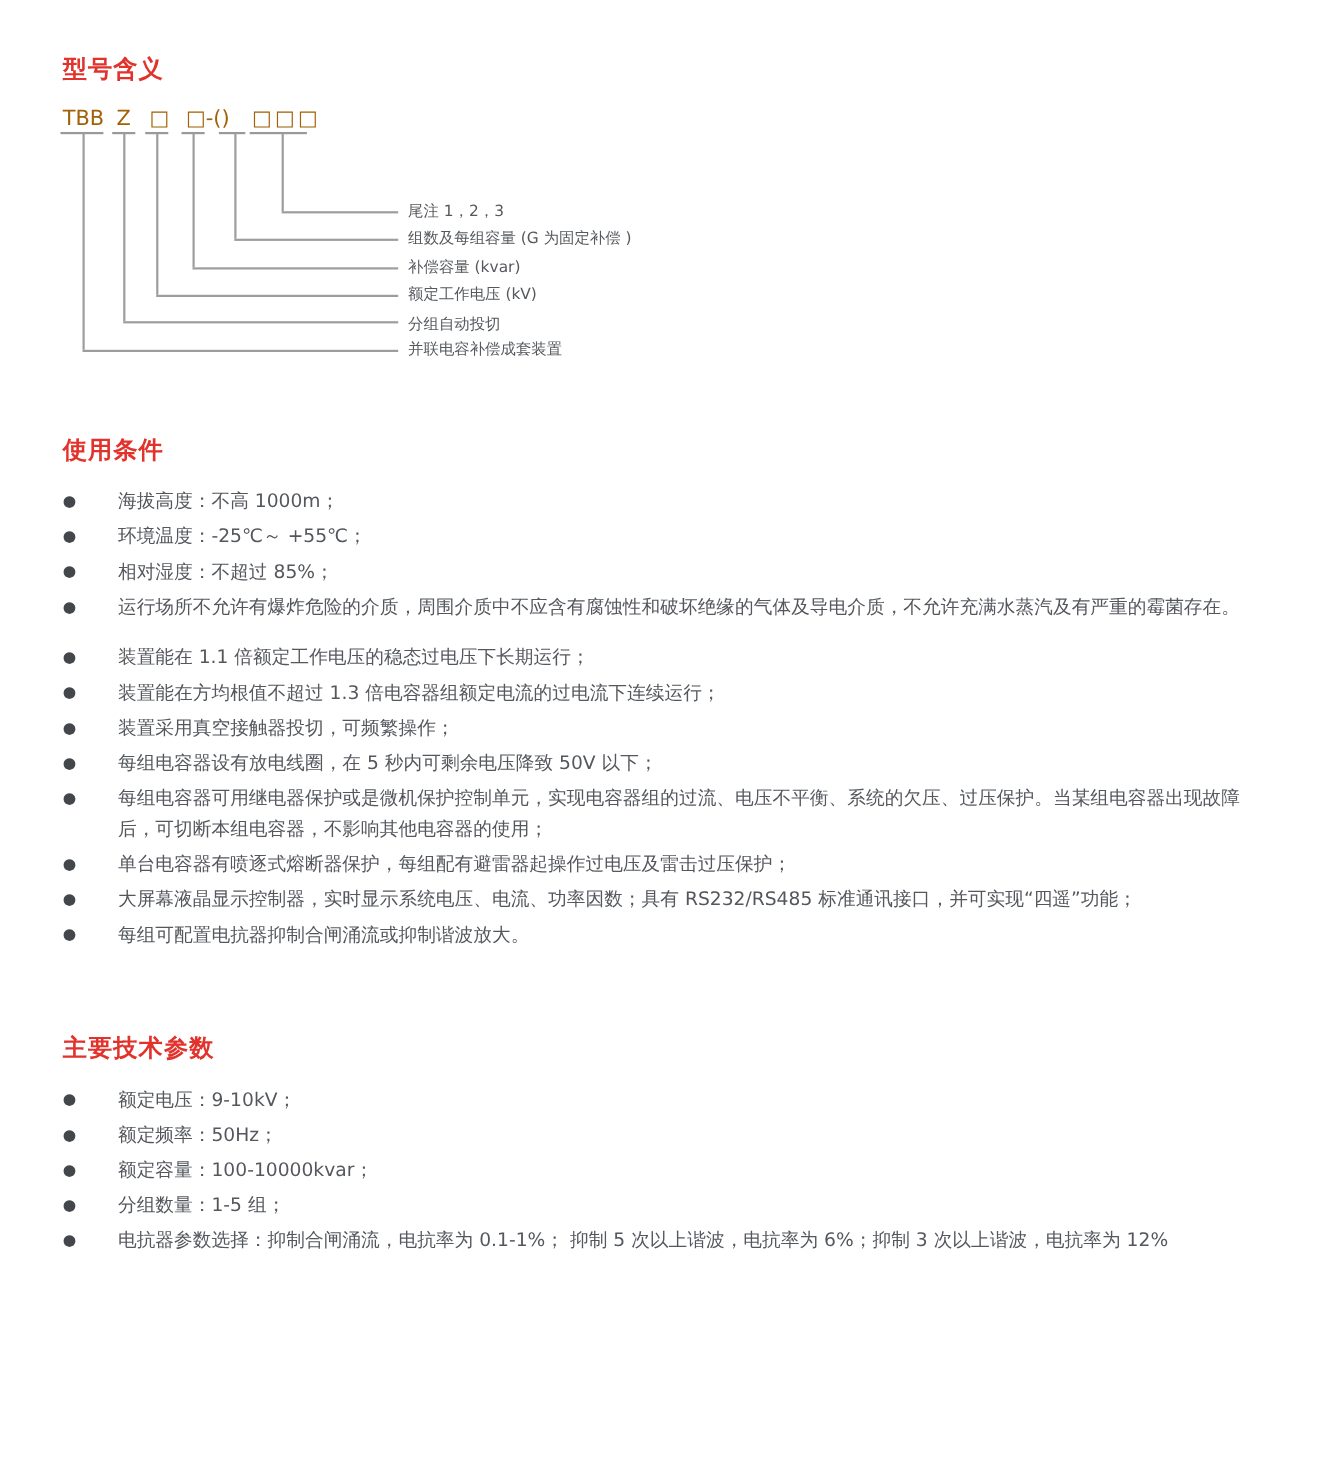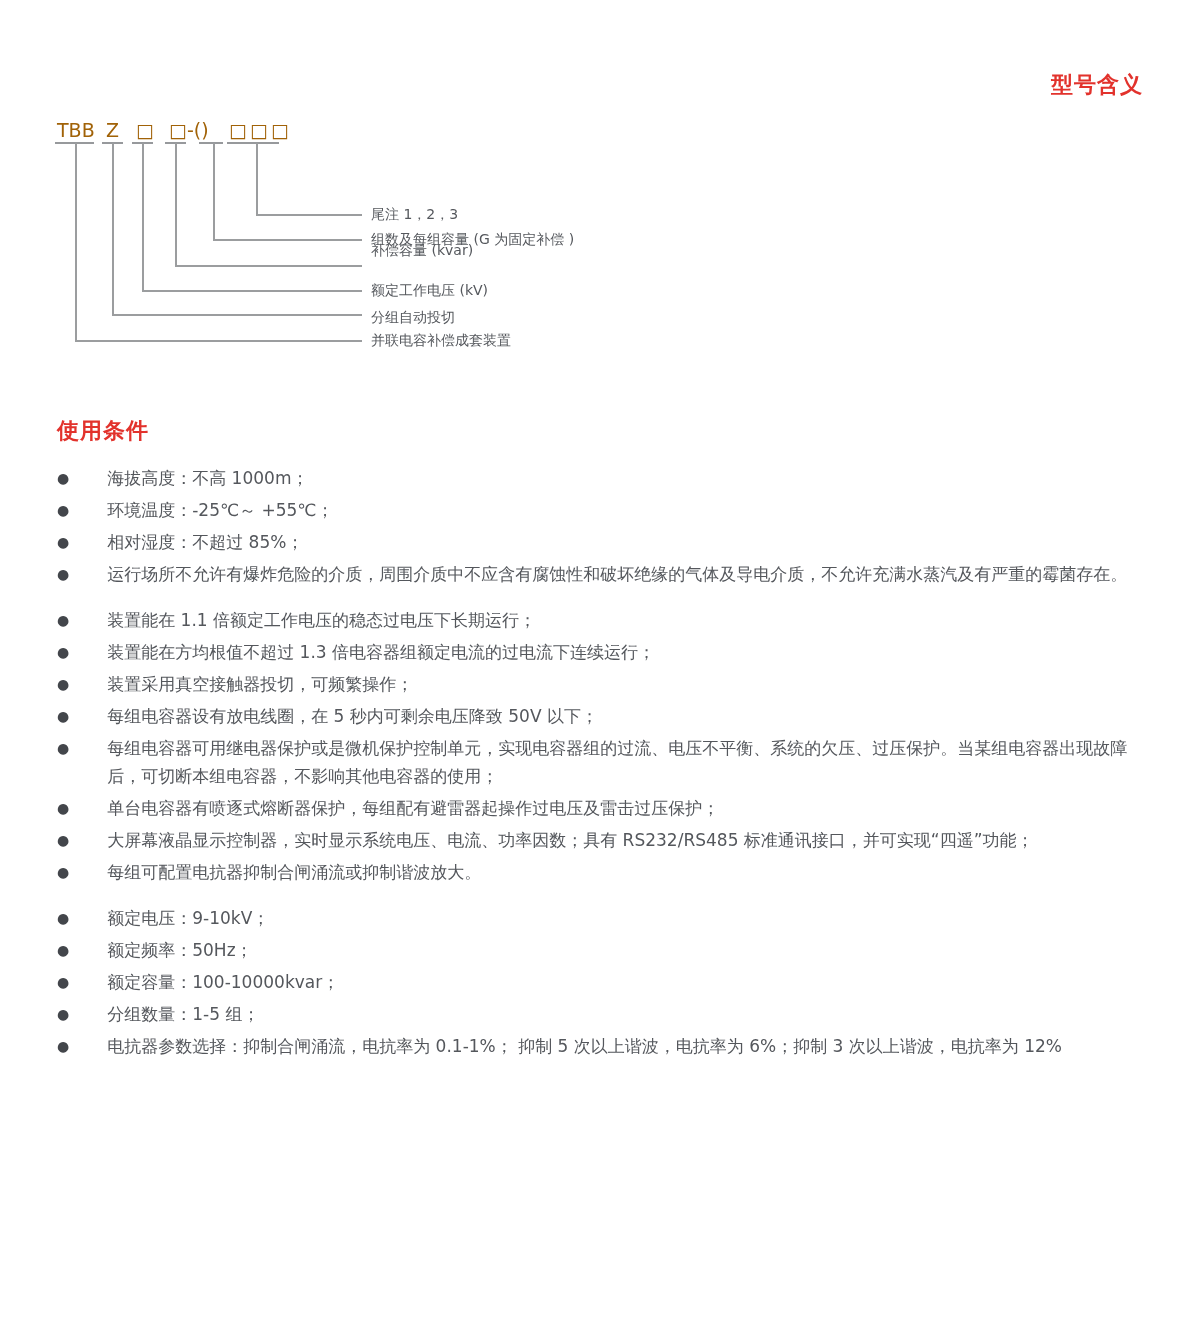--- a/index.html
+++ b/index.html
@@ -11,21 +11,21 @@
   }
   .page { padding:0 57px; position:relative; }
 
   .section-title {
     color:#e2322c;
     font-size:22px;
     font-weight:bold;
     margin:0;
     letter-spacing:1px;
   }
-  #title-model { padding-top:70px;text-align:right; }
+  #title-model { padding-top:48px; }
   #title-usage { margin-top:56px; }
   #title-features { margin-top:72px; }
   #title-params { margin-top:74px; }
 
   
   .diagram {
     position:relative;
     margin-top:20px;
     height:240px;
   }
@@ -110,21 +110,21 @@
 
     <div class="hline" style="top:94px;  left:199px; width:106px;"></div>
     <div class="hline" style="top:119px; left:156px; width:149px;"></div>
     <div class="hline" style="top:145px; left:118px; width:187px;"></div>
     <div class="hline" style="top:170px; left:85px;  width:220px;"></div>
     <div class="hline" style="top:194px; left:55px;  width:250px;"></div>
     <div class="hline" style="top:220px; left:18px;  width:287px;"></div>
 
     <span class="diagram-label" style="top:83px;">尾注 1，2，3</span>
     <span class="diagram-label" style="top:108px;">组数及每组容量 (G 为固定补偿 )</span>
-    <span class="diagram-label" style="top:119px;">补偿容量 (kvar)</span>
+    <span class="diagram-label" style="top:134px;">补偿容量 (kvar)</span>
     <span class="diagram-label" style="top:159px;">额定工作电压 (kV)</span>
     <span class="diagram-label" style="top:186px;">分组自动投切</span>
     <span class="diagram-label" style="top:209px;">并联电容补偿成套装置</span>
   </div>
 
 
   <h2 class="section-title" id="title-usage">使用条件</h2>
   <ul class="bullets">
     <li>
         <span class="dot">●</span>
@@ -172,20 +172,21 @@
     <li>
         <span class="dot">●</span>
         <span class="bullet-text">大屏幕液晶显示控制器，实时显示系统电压、电流、功率因数；具有 RS232/RS485 标准通讯接口，并可实现“四遥”功能；</span>
       </li>
     <li>
         <span class="dot">●</span>
         <span class="bullet-text">每组可配置电抗器抑制合闸涌流或抑制谐波放大。</span>
       </li>
   </ul>
 
+  <h2 class="section-title" id="title-params">主要技术参数</h2>
   <ul class="bullets">
     <li>
         <span class="dot">●</span>
         <span class="bullet-text">额定电压：9-10kV；</span>
       </li>
     <li>
         <span class="dot">●</span>
         <span class="bullet-text">额定频率：50Hz；</span>
       </li>
     <li>

